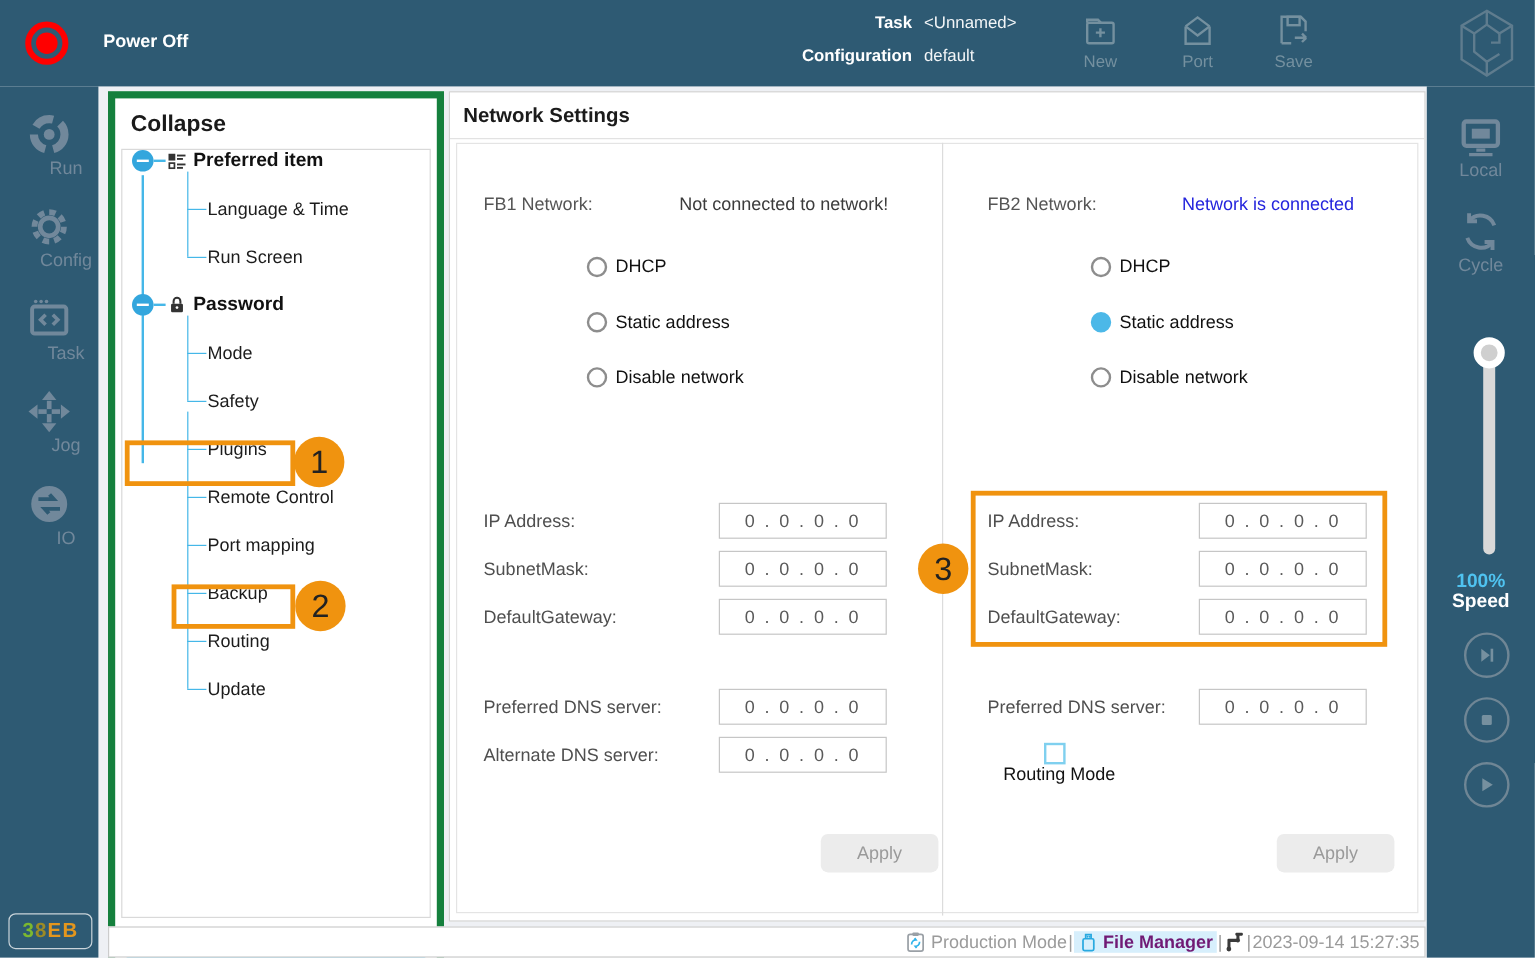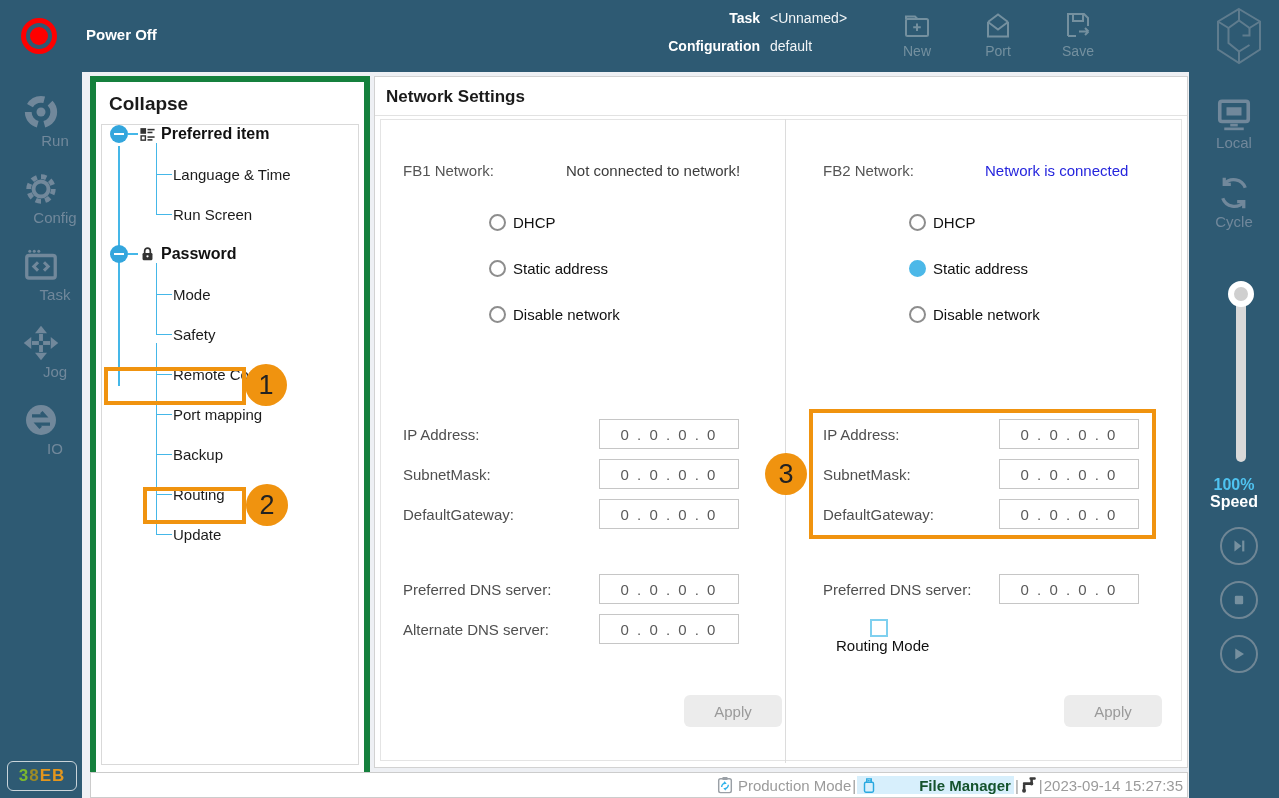--- a/index.html
+++ b/index.html
@@ -100,21 +100,21 @@
   #callout-3 { left:390px; top:376px; }
   .checkbox { width:18px; height:18px; border:2px solid #7fd0ef; background:#fff; }
   .cb-label { margin-left:7px; font-size:15px; color:#111; }
   #routing-row { position:absolute; left:42px; top:500px; display:flex; align-items:center; cursor:pointer;flex-direction:column; }
 
   
   #statusbar { position:absolute; left:90px; top:772px; width:1098px; height:26px; background:#fff; border:1px solid #ccc;
     display:flex; align-items:center; justify-content:flex-end; padding-right:4px; font-size:15px; color:#9b9b9b; }
   #statusbar svg { width:18px; height:18px; }
   .sb-sep { margin:0 1px; color:#9b9b9b; }
-  #file-manager { color:#14532d; background:#d7effc; padding:0 3px; font-weight:bold; cursor:pointer; display:flex; align-items:center;gap:38px; }
+  #file-manager { color:#701a75; background:#d7effc; padding:0 3px; font-weight:bold; cursor:pointer; display:flex; align-items:center; }
   #file-manager svg { margin-right:3px; }
   #production { display:flex; align-items:center; }
   #production svg { margin-right:4px; }
 </style>
 </head>
 <body>
 
 <div id="topbar">
   <div id="power-btn">
       <div class="dot"></div>
@@ -264,20 +264,23 @@
           </div>
         <div class="trow child">
             <span class="clabel">Safety</span>
           </div>
       </div>
     </div>
 
     <div class="tgroup">
       <div class="children">
         <div class="trow child">
+            <span class="clabel">Plugins</span>
+          </div>
+        <div class="trow child">
             <span class="clabel">Remote Control</span>
           </div>
         <div class="trow child">
             <span class="clabel">Port mapping</span>
           </div>
         <div class="trow child">
             <span class="clabel">Backup</span>
           </div>
         <div class="trow child">
             <span class="clabel">Routing</span>

